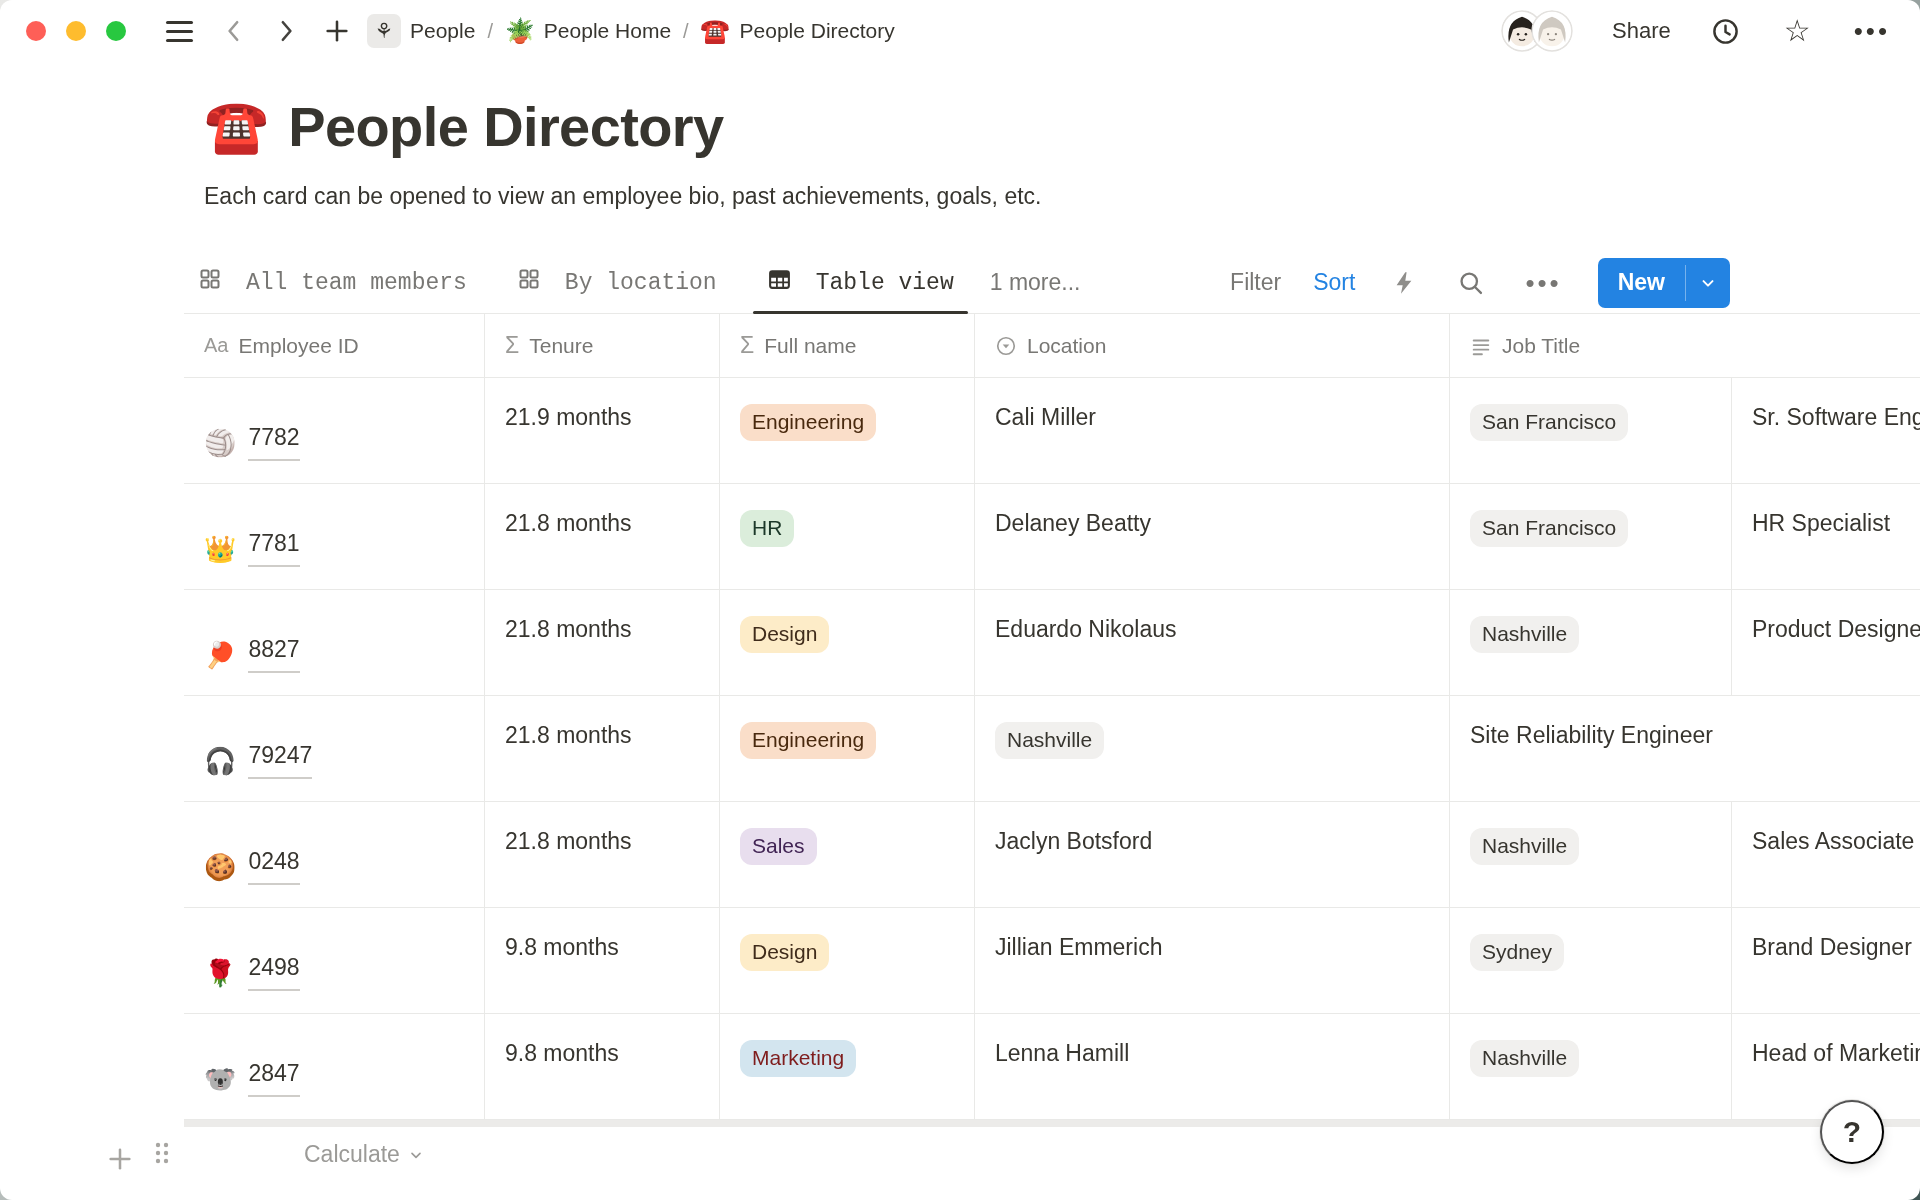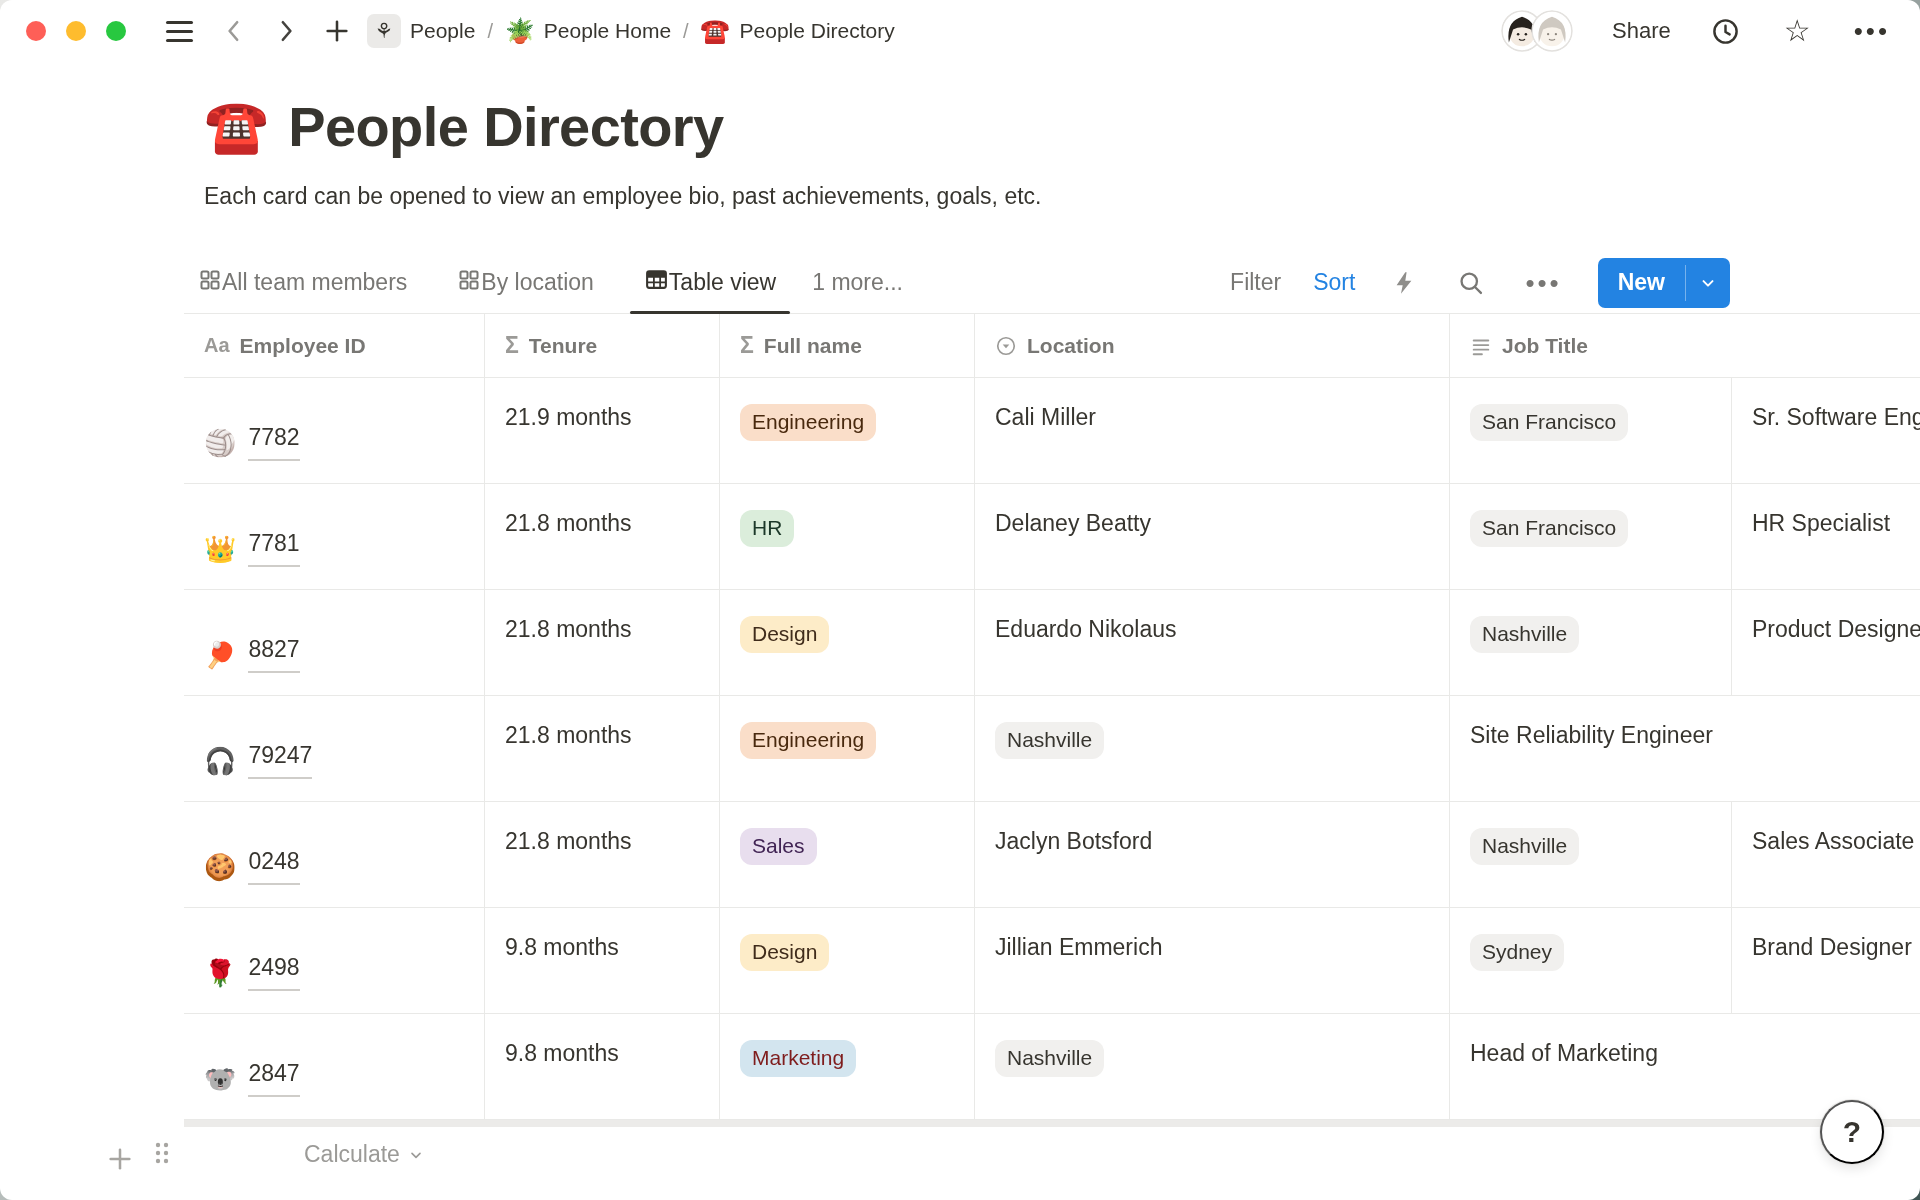--- a/index.html
+++ b/index.html
@@ -33,38 +33,38 @@
   .dots-glyph { font-size:26px; letter-spacing:3px; color:#37352F; line-height:1; }
 
   
   .doc-head { padding-left:204px; }
   .page-title { display:flex; align-items:center; gap:20px; margin-top:32px; font-size:56px; font-weight:700; letter-spacing:-0.6px; }
   .page-title .title-emoji { font-size:52px; color:#D62F22; }
   .page-desc { margin-top:24px; font-size:23px; color:#37352F; }
 
   
   .tabs-row { margin-left:184px; margin-top:42px; height:62px; display:flex; align-items:center; border-bottom:1px solid #E9E9E7; padding-right:190px; position:relative; }
-  .tab { position:relative; display:flex; align-items:center; gap:0; padding:0 14px; margin-right:22px; height:100%; font-size:23px; font-weight:500; color:#787774; cursor:pointer; white-space:nowrap; }
+  .tab { position:relative; display:flex; align-items:center; gap:24px; padding:0 14px; margin-right:22px; height:100%; font-size:23px; font-weight:500; color:#787774; cursor:pointer; white-space:nowrap;font-family:Liberation Mono, monospace; }
   .tab.active { color:#37352F; }
   .tab.active::after { content:""; position:absolute; left:0; right:0; bottom:-1px; height:3px; background:#37352F; border-radius:2px; }
   .more-views { font-size:23px; color:#787774; cursor:pointer; white-space:nowrap; }
   .toolbar { margin-left:auto; display:flex; align-items:center; gap:32px; }
   .tb-text { font-size:23px; background:none; border:none; cursor:pointer; }
   .tb-filter { color:#787774; }
   .tb-sort { color:#2383E2; }
   .new-btn { display:flex; align-items:stretch; height:50px; border-radius:7px; background:#2383E2; overflow:hidden; cursor:pointer; }
   .new-main { display:flex; align-items:center; padding:0 20px; color:#fff; font-size:23px; font-weight:700; }
   .new-split { width:1px; background:rgba(255,255,255,.38); margin:7px 0; }
   .new-chev { display:flex; align-items:center; padding:0 13px; }
 
   
   .table { margin-left:184px; }
   .grid-row { display:grid; grid-template-columns:301px 235px 255px 475px 282px 1fr; border-bottom:1px solid #E9E9E7; }
   .thead { height:64px; color:#787774; font-size:21px; }
-  .hcell { display:flex; align-items:center; gap:10px; padding:0 16px 0 20px; border-right:1px solid #E9E9E7; overflow:hidden; cursor:pointer; white-space:nowrap;font-weight:bold; }
+  .hcell { display:flex; align-items:center; gap:10px; padding:0 16px 0 20px; border-right:1px solid #E9E9E7; overflow:hidden; cursor:pointer; white-space:nowrap; }
   .hcell:last-child { border-right:none; }
   .hicon { color:#9B9A97; display:flex; align-items:center; }
   .hicon.txt { font-size:20px; letter-spacing:0; }
   .hicon.sigma { font-size:23px; }
   .trow { height:106px; cursor:pointer; }
   .cell { padding:26px 16px 0 20px; border-right:1px solid #E9E9E7; font-size:23px; color:#37352F; white-space:nowrap; overflow:hidden; }
   .cell:last-child { border-right:none; overflow:visible; }
   .cell-id { display:flex; align-items:center; gap:12px; padding-top:24px; }
   .row-emoji { font-size:26px; line-height:1; }
   .id-link { font-weight:500; border-bottom:2px solid #CFCDC9; padding-bottom:8px; cursor:pointer; }
@@ -336,20 +336,21 @@
           <div class="cell"><span class="tag loc">Sydney</span></div>
           <div class="cell">Brand Designer</div>
         </div>
         <div class="grid-row trow">
           <div class="cell cell-id">
             <span class="row-emoji">🐨</span>
             <span class="id-link">2847</span>
           </div>
           <div class="cell">9.8 months</div>
           <div class="cell"><span class="tag blue">Marketing</span></div>
+          <div class="cell">Lenna Hamill</div>
           <div class="cell"><span class="tag loc">Nashville</span></div>
           <div class="cell">Head of Marketing</div>
         </div>
       </div>
   </div>
   <div class="table-end"></div>
 
   <div class="footer">
     <button class="iconbtn addrow-btn">
       <svg width="32" height="32" viewBox="0 0 24 24" fill="none" stroke="#A7A5A1" stroke-width="1.9" stroke-linecap="round">

